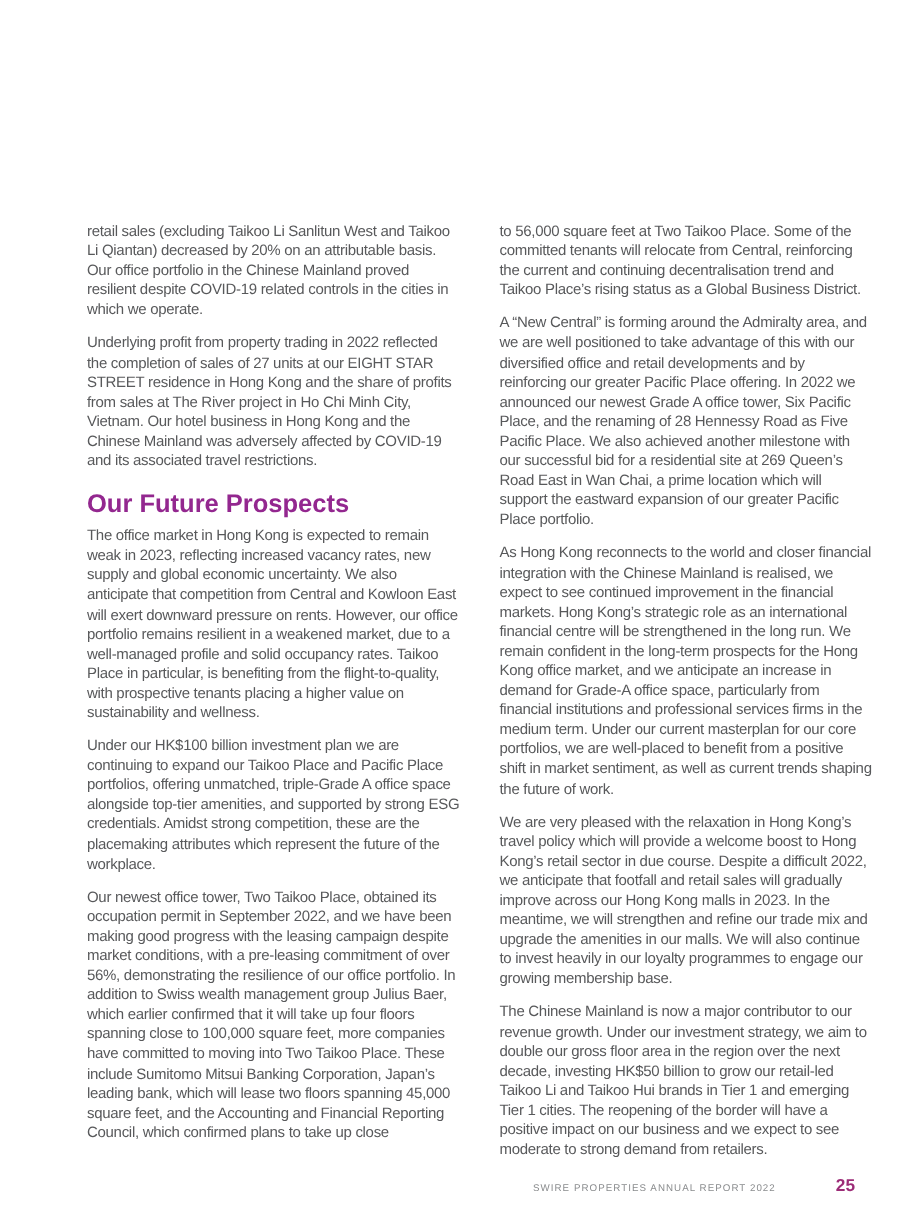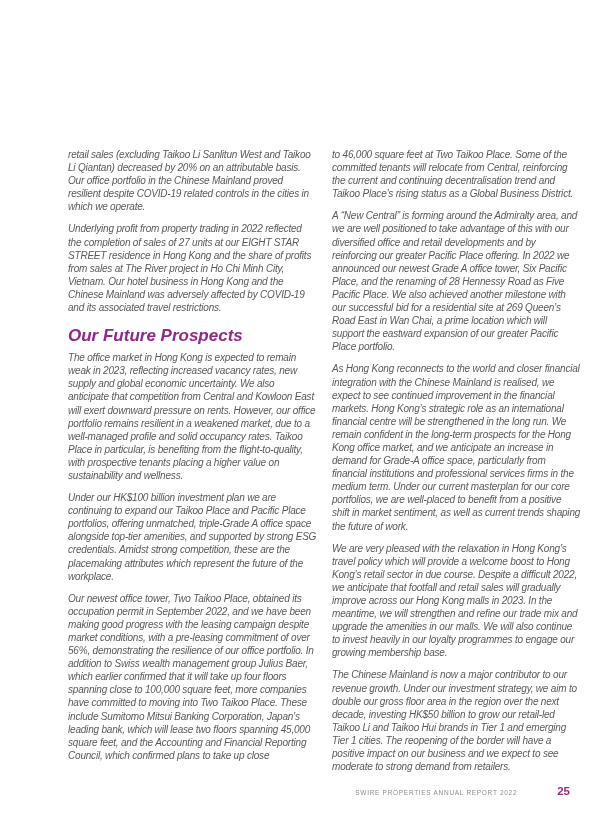--- a/index.html
+++ b/index.html
@@ -11,24 +11,23 @@
   .page {
     position: relative;
     width: 600px;
     height: 814px;
     background: #ffffff;
     overflow: hidden;
   }
   .columns {
     position: absolute;
     top: 148px;
-    left: 68px;
+    left: 58px;
     display: flex;
-    gap: 15px;
-    font-style: italic;
+    gap: 26px;
   }
   .column {
     width: 249px;
   }
   p.body {
     margin: 0 0 9px 0;
     font-size: 10px;
     line-height: 13.1px;
     letter-spacing: -0.2px;
     color: #58595b;
@@ -75,21 +74,21 @@
       <p class="body">Underlying profit from property trading in 2022 reflected the completion of sales of 27 units at our EIGHT STAR STREET residence in Hong Kong and the share of profits from sales at The River project in Ho Chi Minh City, Vietnam. Our hotel business in Hong Kong and the Chinese Mainland was adversely affected by COVID-19 and its associated travel restrictions.</p>
 
       <h2 class="section-heading">Our Future Prospects</h2>
 
       <p class="body">The office market in Hong Kong is expected to remain weak in 2023, reflecting increased vacancy rates, new supply and global economic uncertainty. We also anticipate that competition from Central and Kowloon East will exert downward pressure on rents. However, our office portfolio remains resilient in a weakened market, due to a well-managed profile and solid occupancy rates. Taikoo Place in particular, is benefiting from the flight-to-quality, with prospective tenants placing a higher value on sustainability and wellness.</p>
       <p class="body">Under our HK$100 billion investment plan we are continuing to expand our Taikoo Place and Pacific Place portfolios, offering unmatched, triple-Grade A office space alongside top-tier amenities, and supported by strong ESG credentials. Amidst strong competition, these are the placemaking attributes which represent the future of the workplace.</p>
       <p class="body">Our newest office tower, Two Taikoo Place, obtained its occupation permit in September 2022, and we have been making good progress with the leasing campaign despite market conditions, with a pre-leasing commitment of over 56%, demonstrating the resilience of our office portfolio. In addition to Swiss wealth management group Julius Baer, which earlier confirmed that it will take up four floors spanning close to 100,000 square feet, more companies have committed to moving into Two Taikoo Place. These include Sumitomo Mitsui Banking Corporation, Japan’s leading bank, which will lease two floors spanning 45,000 square feet, and the Accounting and Financial Reporting Council, which confirmed plans to take up close</p>
     </div>
 
     <div class="column">
-      <p class="body">to 46,000 square feet at Two Taikoo Place. Some of the committed tenants will relocate from Central, reinforcing the current and continuing decentralisation trend and Taikoo Place’s rising status as a Global Business District.</p>
+      <p class="body">to 56,000 square feet at Two Taikoo Place. Some of the committed tenants will relocate from Central, reinforcing the current and continuing decentralisation trend and Taikoo Place’s rising status as a Global Business District.</p>
       <p class="body">A “New Central” is forming around the Admiralty area, and we are well positioned to take advantage of this with our diversified office and retail developments and by reinforcing our greater Pacific Place offering. In 2022 we announced our newest Grade A office tower, Six Pacific Place, and the renaming of 28 Hennessy Road as Five Pacific Place. We also achieved another milestone with our successful bid for a residential site at 269 Queen’s Road East in Wan Chai, a prime location which will support the eastward expansion of our greater Pacific Place portfolio.</p>
       <p class="body">As Hong Kong reconnects to the world and closer financial integration with the Chinese Mainland is realised, we expect to see continued improvement in the financial markets. Hong Kong’s strategic role as an international financial centre will be strengthened in the long run. We remain confident in the long-term prospects for the Hong Kong office market, and we anticipate an increase in demand for Grade-A office space, particularly from financial institutions and professional services firms in the medium term. Under our current masterplan for our core portfolios, we are well-placed to benefit from a positive shift in market sentiment, as well as current trends shaping the future of work.</p>
       <p class="body">We are very pleased with the relaxation in Hong Kong’s travel policy which will provide a welcome boost to Hong Kong’s retail sector in due course. Despite a difficult 2022, we anticipate that footfall and retail sales will gradually improve across our Hong Kong malls in 2023. In the meantime, we will strengthen and refine our trade mix and upgrade the amenities in our malls. We will also continue to invest heavily in our loyalty programmes to engage our growing membership base.</p>
       <p class="body">The Chinese Mainland is now a major contributor to our revenue growth. Under our investment strategy, we aim to double our gross floor area in the region over the next decade, investing HK$50 billion to grow our retail-led Taikoo Li and Taikoo Hui brands in Tier 1 and emerging Tier 1 cities. The reopening of the border will have a positive impact on our business and we expect to see moderate to strong demand from retailers.</p>
     </div>
 
   </div>
 
   <div class="footer">
     <span class="footer-title">SWIRE PROPERTIES ANNUAL REPORT 2022</span>

